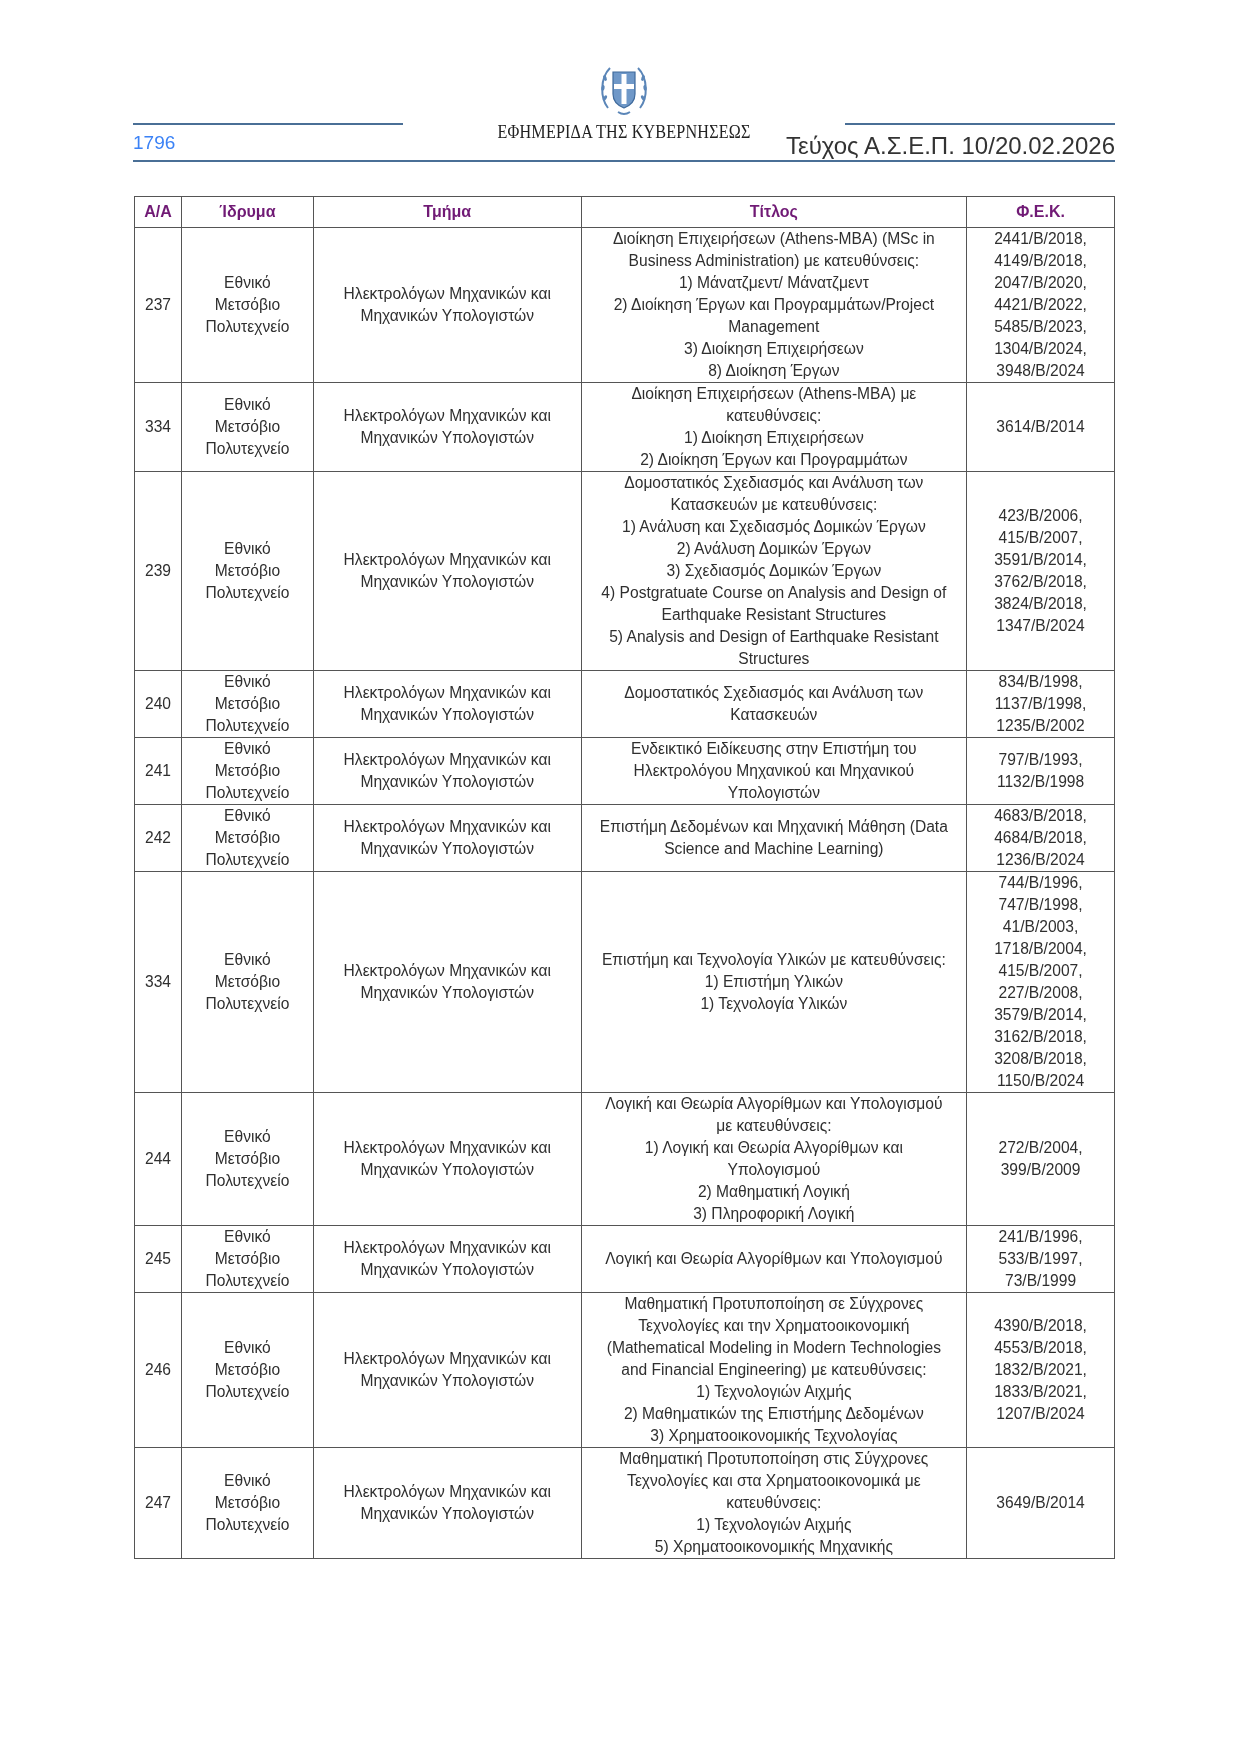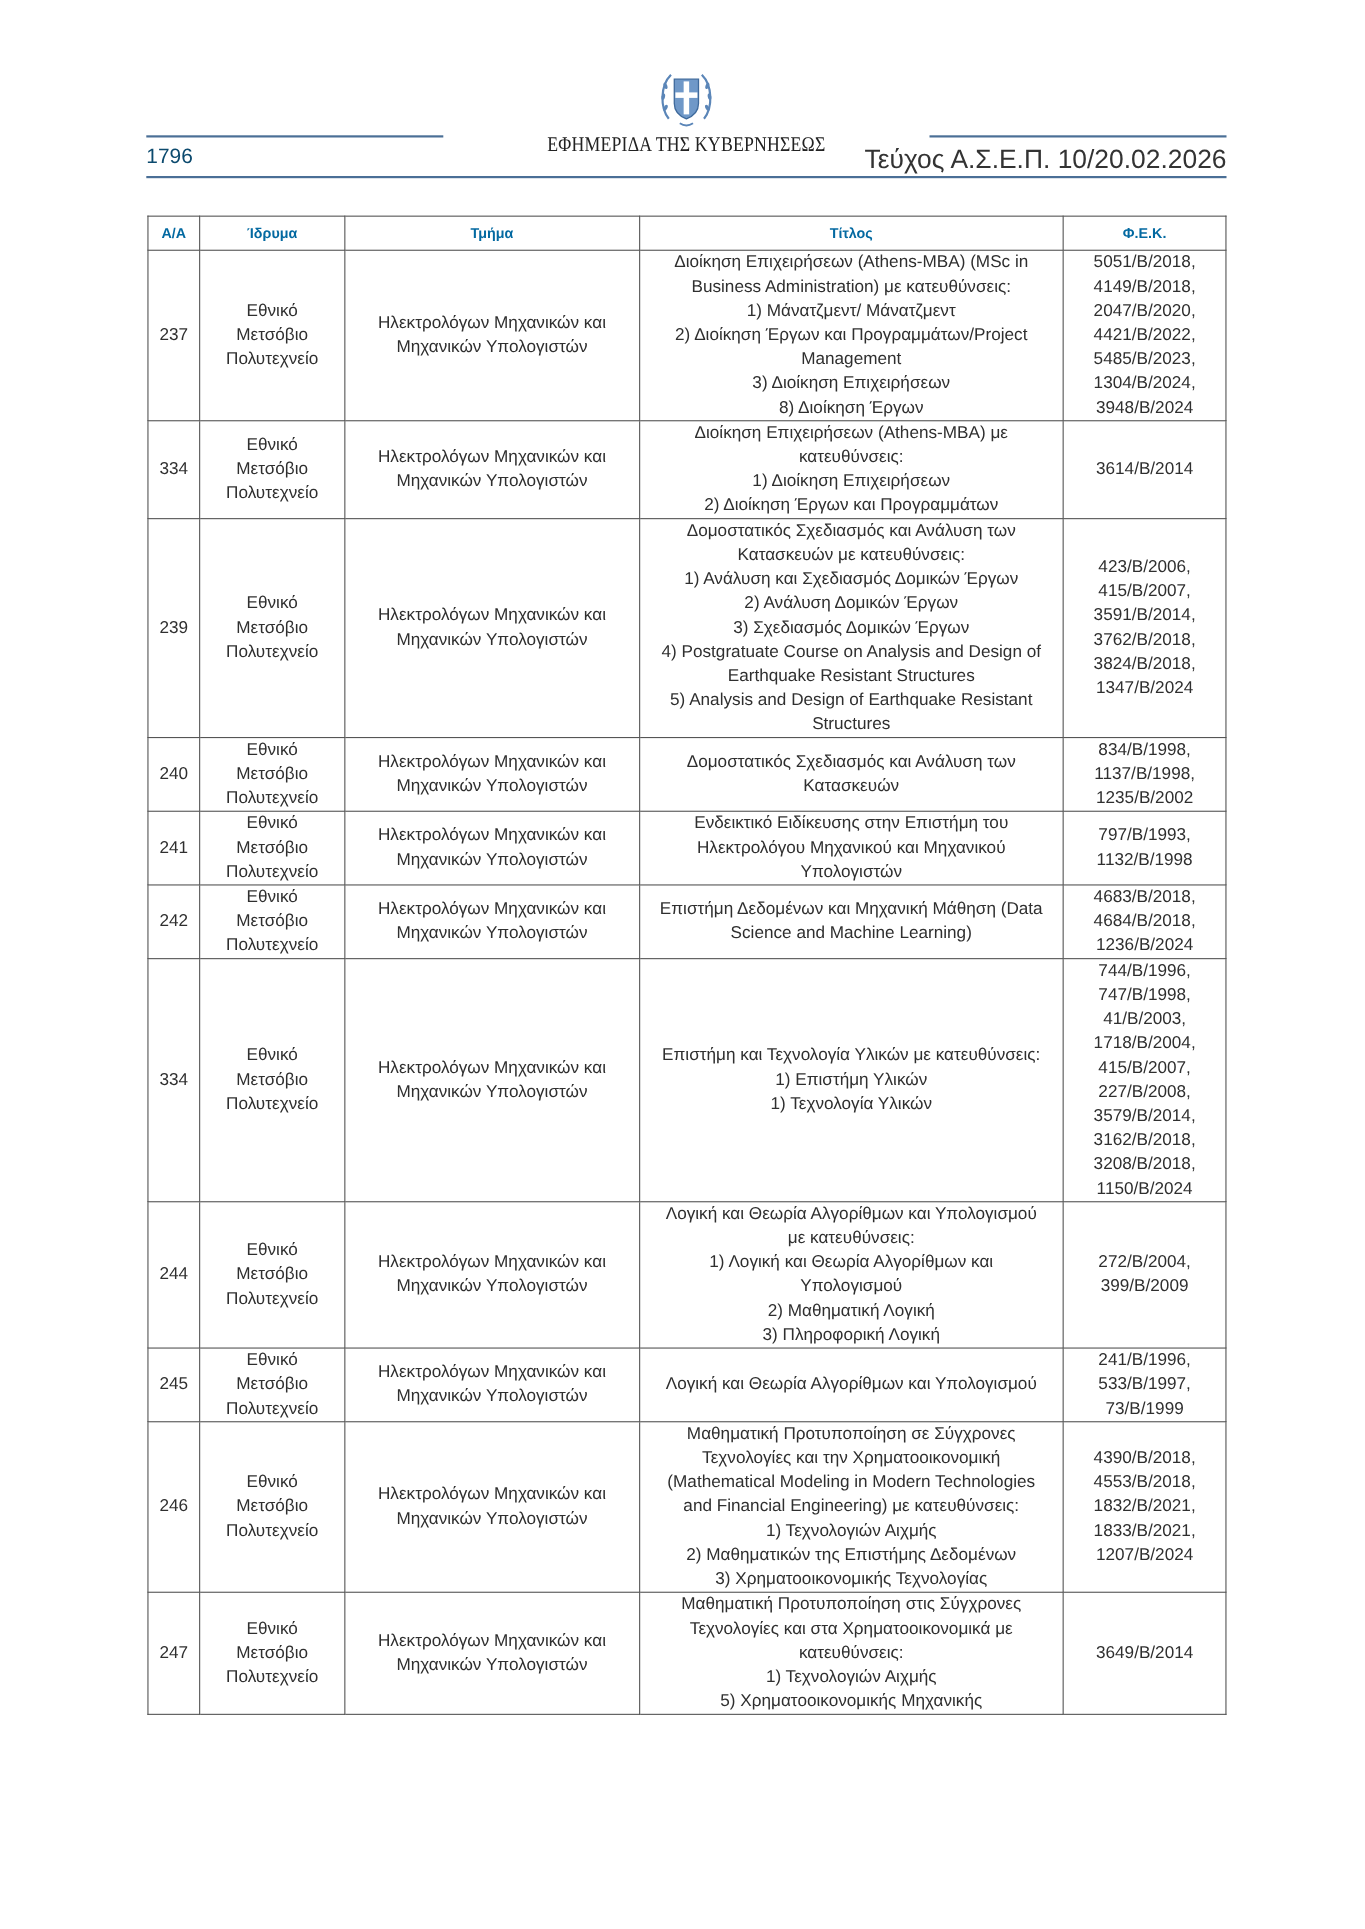--- a/index.html
+++ b/index.html
@@ -4,29 +4,29 @@
 <style>
   html, body { margin: 0; padding: 0; background: #ffffff; }
   body { width: 1241px; height: 1754px; position: relative; overflow: hidden;
          font-family: "DejaVu Sans", "Liberation Sans", sans-serif; color: #2a2a2a; }
 
   .header { position: absolute; left: 133px; top: 60px; width: 982px; height: 100px; }
   .emblem { position: absolute; left: 465px; top: 0px; width: 52px; height: 58px; }
   .rule-left { position: absolute; left: 0; top: 63px; width: 270px; height: 2px; background: #4a6f96; }
   .rule-right { position: absolute; right: 0; top: 63px; width: 270px; height: 2px; background: #4a6f96; }
   .rule-bottom { position: absolute; left: 0; top: 100px; width: 982px; height: 2px; background: #4a6f96; }
-  .page-number { position: absolute; left: 0; top: 72px; font-size: 19px; color: #0c4a6e; font-family: "Liberation Sans", sans-serif; }
+  .page-number { position: absolute; left: 0; top: 72px; font-size: 19px; color: #3b82f6; font-family: "Liberation Sans", sans-serif; }
   .gazette-title { position: absolute; left: 0; right: 0; top: 61px; text-align: center;
                    font-family: "Liberation Serif", serif; font-size: 19px; letter-spacing: 0.2px; color: #222; transform: scaleX(0.85); }
   .issue { position: absolute; right: 0; top: 72px; font-size: 24px; color: #333; font-family: "Liberation Sans", sans-serif; }
 
   table.main { position: absolute; left: 134px; top: 196px; width: 981px; border-collapse: collapse;
                font-family: "Liberation Sans", sans-serif; font-size: 15.6px; line-height: 22px; color: #2f2f2f; }
   table.main th, table.main td { border: 1.5px solid #555; text-align: center; vertical-align: middle; padding: 0 4px; }
-  table.main th { font-weight: bold; font-size: 13px; height: 30px; color: #0369a1; }
+  table.main th { font-weight: bold; font-size: 16px; height: 30px; color: #701a75; }
   col.c-aa { width: 47px; }
   col.c-inst { width: 132px; }
   col.c-dept { width: 268px; }
   col.c-title { width: 386px; }
   col.c-fek { width: 148px; }
   .lines span { display: block; }
 </style>
 </head>
 <body>
 
@@ -91,21 +91,21 @@
         <td class="lines">
           <span>Διοίκηση Επιχειρήσεων  (Athens-MBA) (MSc in</span>
           <span>Business Administration) με κατευθύνσεις:</span>
           <span>1) Μάνατζμεντ/ Μάνατζμεντ</span>
           <span>2) Διοίκηση Έργων και Προγραμμάτων/Project</span>
           <span>Management</span>
           <span>3) Διοίκηση Επιχειρήσεων</span>
           <span>8) Διοίκηση Έργων</span>
         </td>
         <td class="lines">
-          <span>5051/Β/2018,</span>
+          <span>2441/Β/2018,</span>
           <span>4149/Β/2018,</span>
           <span>2047/Β/2020,</span>
           <span>4421/Β/2022,</span>
           <span>5485/Β/2023,</span>
           <span>1304/Β/2024,</span>
           <span>3948/Β/2024</span>
         </td>
       </tr>
       <tr>
         <td>334</td>

